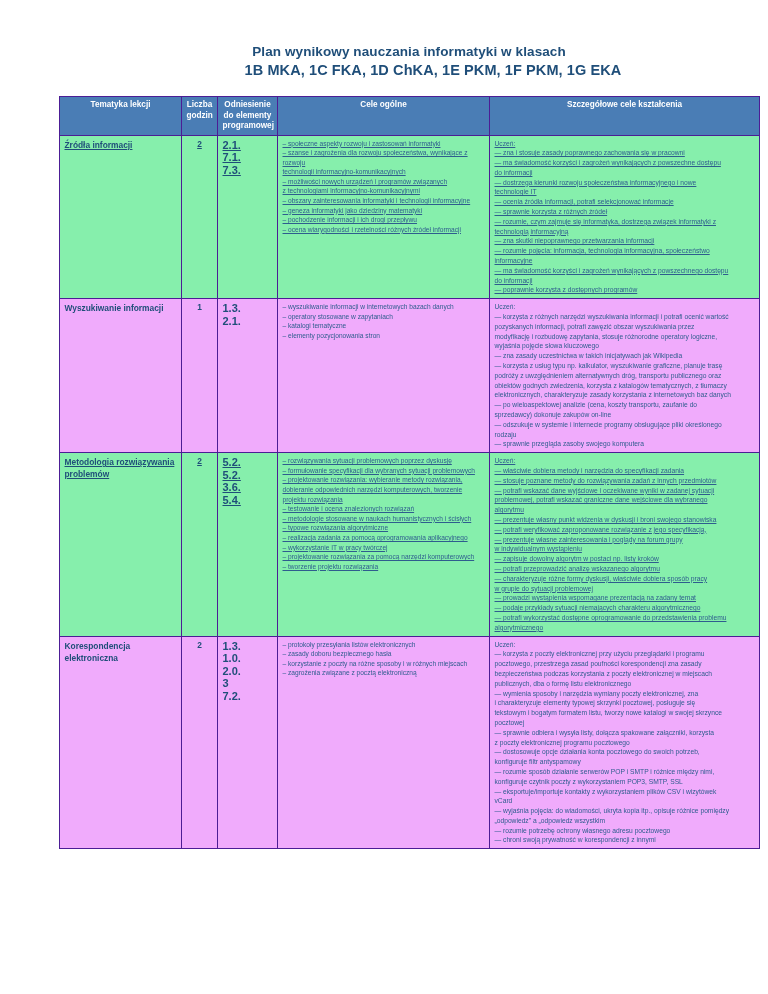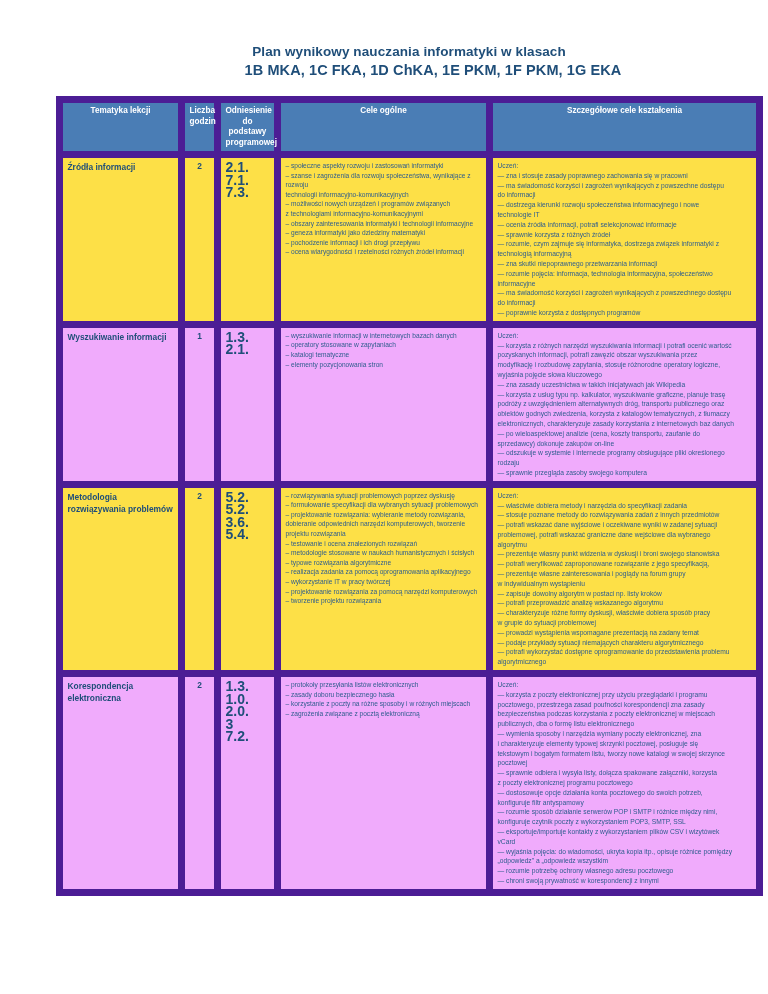--- a/index.html
+++ b/index.html
@@ -29,21 +29,21 @@
   .doc-title .line2 { font-size: 14.5px; padding-left: 48px; }
 
   table.plan {
     width: 700px;
     margin: 16px auto 0 auto;
     border-collapse: collapse;
     table-layout: fixed;
     border: 1px solid #3c6ca8;
   }
   table.plan th, table.plan td {
-    border: 7px solid #4c1d95;
+    border: 1px solid #4c1d95;
     vertical-align: top;
     padding: 3px 4px 3px 5px;
   }
   thead th {
     background: #4a7db5;
     color: #ffffff;
     font-weight: bold;
     font-size: 8.2px;
     line-height: 10.5px;
     text-align: center;
@@ -51,41 +51,41 @@
     height: 36px;
     border: 1px solid #3c6ca8;
     padding: 2px 3px;
   }
   col.c-topic   { width: 122px; }
   col.c-hours   { width: 36px;  }
   col.c-ref     { width: 60px;  }
   col.c-general { width: 212px; }
   col.c-detail  { width: 270px; }
 
-  tbody tr.shaded td { background: #fde047; }
+  tbody tr.shaded td { background: #86efac; text-decoration: underline; }
   tbody tr.plain  td { background: #f0abfc; }
 
   td.topic {
     color: #1f4e79;
     font-weight: bold;
     font-size: 8.4px;
     line-height: 12px;
     padding-top: 4px;
   }
   td.hours {
     color: #1f4e79;
     font-weight: bold;
     font-size: 8.4px;
     text-align: center;
     vertical-align: middle;
   }
   td.ref {
     color: #1f4e79;
     font-weight: bold;
-    font-size: 14px;
+    font-size: 11px;
     line-height: 12.5px;
     padding-top: 4px;
   }
   td.general, td.detail {
     color: #2e5d8e;
     font-size: 6.6px;
     line-height: 9.6px;
     padding-top: 4px;
   }
   td.detail { font-size: 6.7px; line-height: 9.8px; }
@@ -107,21 +107,21 @@
       <col class="c-topic">
         <col class="c-hours">
         <col class="c-ref">
         <col class="c-general">
         <col class="c-detail">
     </colgroup>
     <thead>
       <tr>
         <th>Tematyka lekcji</th>
         <th>Liczba godzin</th>
-        <th>Odniesienie do podstawy programowej</th>
+        <th>Odniesienie do elementy programowej</th>
         <th>Cele ogólne</th>
         <th>Szczegółowe cele kształcenia</th>
       </tr>
     </thead>
     <tbody id="plan-body">
         <tr class="shaded">
           <td class="topic">Źródła informacji</td>
           <td class="hours">2</td>
           <td class="ref">
             <span class="li">2.1.</span>

